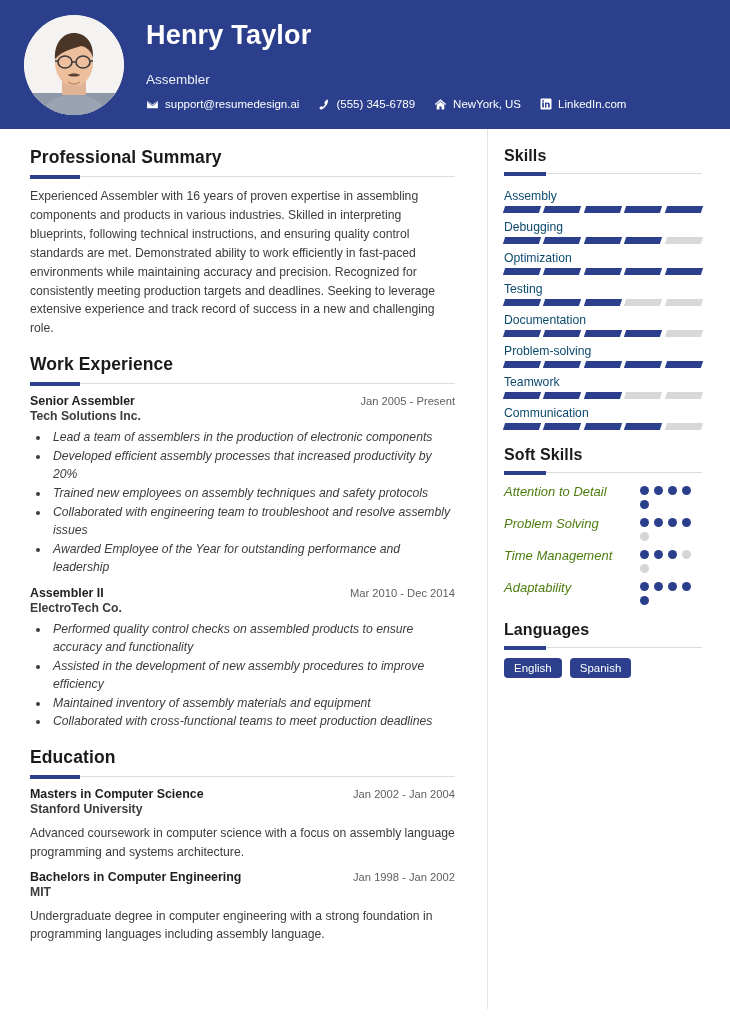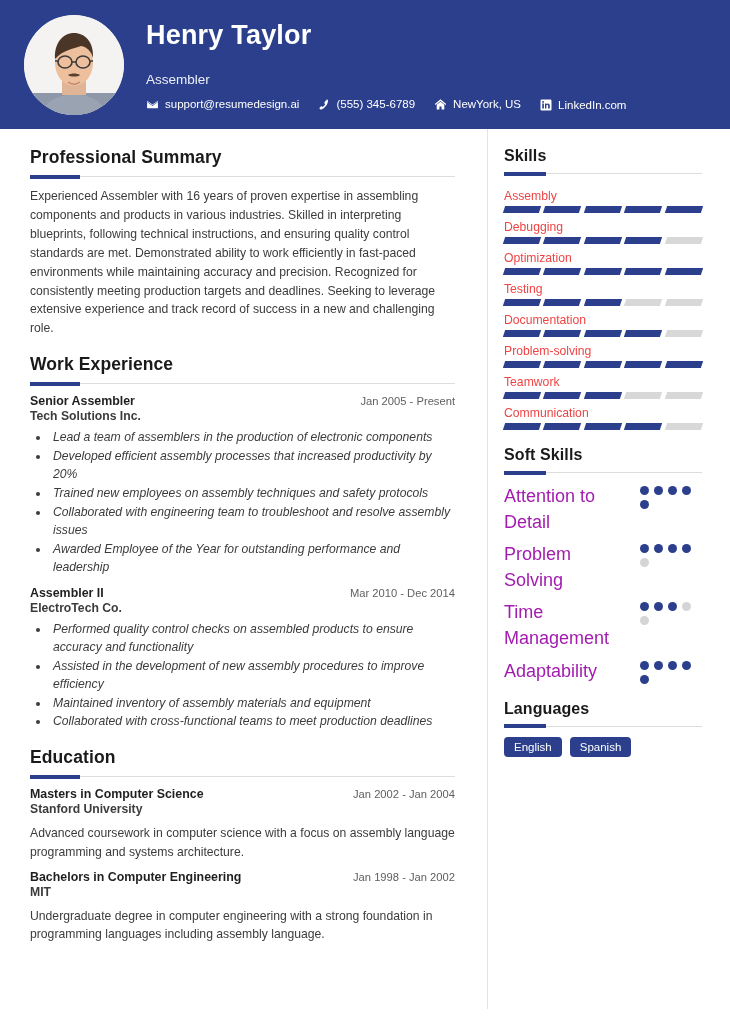--- a/index.html
+++ b/index.html
@@ -33,21 +33,21 @@
   .head-text { padding-top: 2px; }
   .name {
     font-size: 27px; font-weight: bold; color: #ffffff;
     letter-spacing: .2px; line-height: 1.15;
   }
   .role {
     font-size: 13.5px; color: #eceef7; margin-top: 20px; font-weight: normal;
   }
   .contacts {
     margin-top: 11px;
-    display: flex; align-items: flex-end; gap: 19px;
+    display: flex; align-items: flex-start; gap: 19px;
     font-size: 11.5px; color: #ffffff;
     white-space: nowrap;
   }
   .contact { display: flex; align-items: center; gap: 6px; }
   .contact svg { display:block; fill: #ffffff; }
 
   
   .body { display: flex; align-items: flex-start; }
   .left  { width: 487px; padding: 18px 32px 0 30px; }
   .right { width: 243px; padding: 18px 28px 0 16px; border-left: 1px solid #e4e4e4; min-height: 880px; }
@@ -71,35 +71,35 @@
   .entry-head { display: flex; justify-content: space-between; align-items: baseline; gap: 10px; }
   .entry-title { font-size: 12.4px; font-weight: bold; color: #1f1f1f; }
   .entry-date  { font-size: 11.2px; color: #5f5f5f; white-space: nowrap; }
   .entry-sub   { font-size: 12.2px; color: #3c3c3c; margin-top: 1px; font-weight: bold; }
   .entry-desc  { font-size: 12.2px; color: #3c3c3c; line-height: 1.5; margin-top: 8px; }
   ul.bullets { margin: 6px 0 0 20px; }
   ul.bullets li { font-size: 12.2px; line-height: 1.47; color: #3c3c3c; margin-bottom: 1px; padding-left: 3px; font-style: italic; }
 
   
   .skill { margin-bottom: 2px; }
-  .skill-name { font-size: 12.2px; color: #ef4444; padding: 5px 0 3px 0; }
+  .skill-name { font-size: 12.2px; color: #0c4a6e; padding: 5px 0 3px 0; }
   .skill-bar { display: flex; gap: 4px; height: 7px; }
   .seg {
     flex: 1 1 0;
     background: #d8d8d8;
     transform: skewX(-18deg);
   }
   .seg.on { background: #2b3f8c; }
 
   
   .soft-row {
     display: flex; justify-content: space-between; align-items: flex-start;
     gap: 8px; margin-bottom: 6px;
   }
-  .soft-name { font-size: 18px; color: #a21caf; line-height: 1.45; flex: 1 1 auto; }
+  .soft-name { font-size: 13px; color: #4d7c0f; line-height: 1.45; flex: 1 1 auto; font-style: italic; }
   .dots { width: 62px; flex: 0 0 62px; display: flex; flex-wrap: wrap; gap: 5px; padding-top: 3px; }
   .dot { width: 9px; height: 9px; border-radius: 50%; background: #d5d5d5; }
   .dot.on { background: #2b3f8c; }
 
   
   .langs { display: flex; flex-wrap: wrap; gap: 8px; margin-top: 10px; }
   .lang-chip {
     background: #2b3f8c; color: #ffffff;
     font-size: 11.5px; padding: 4px 10px; border-radius: 4px;
   }

